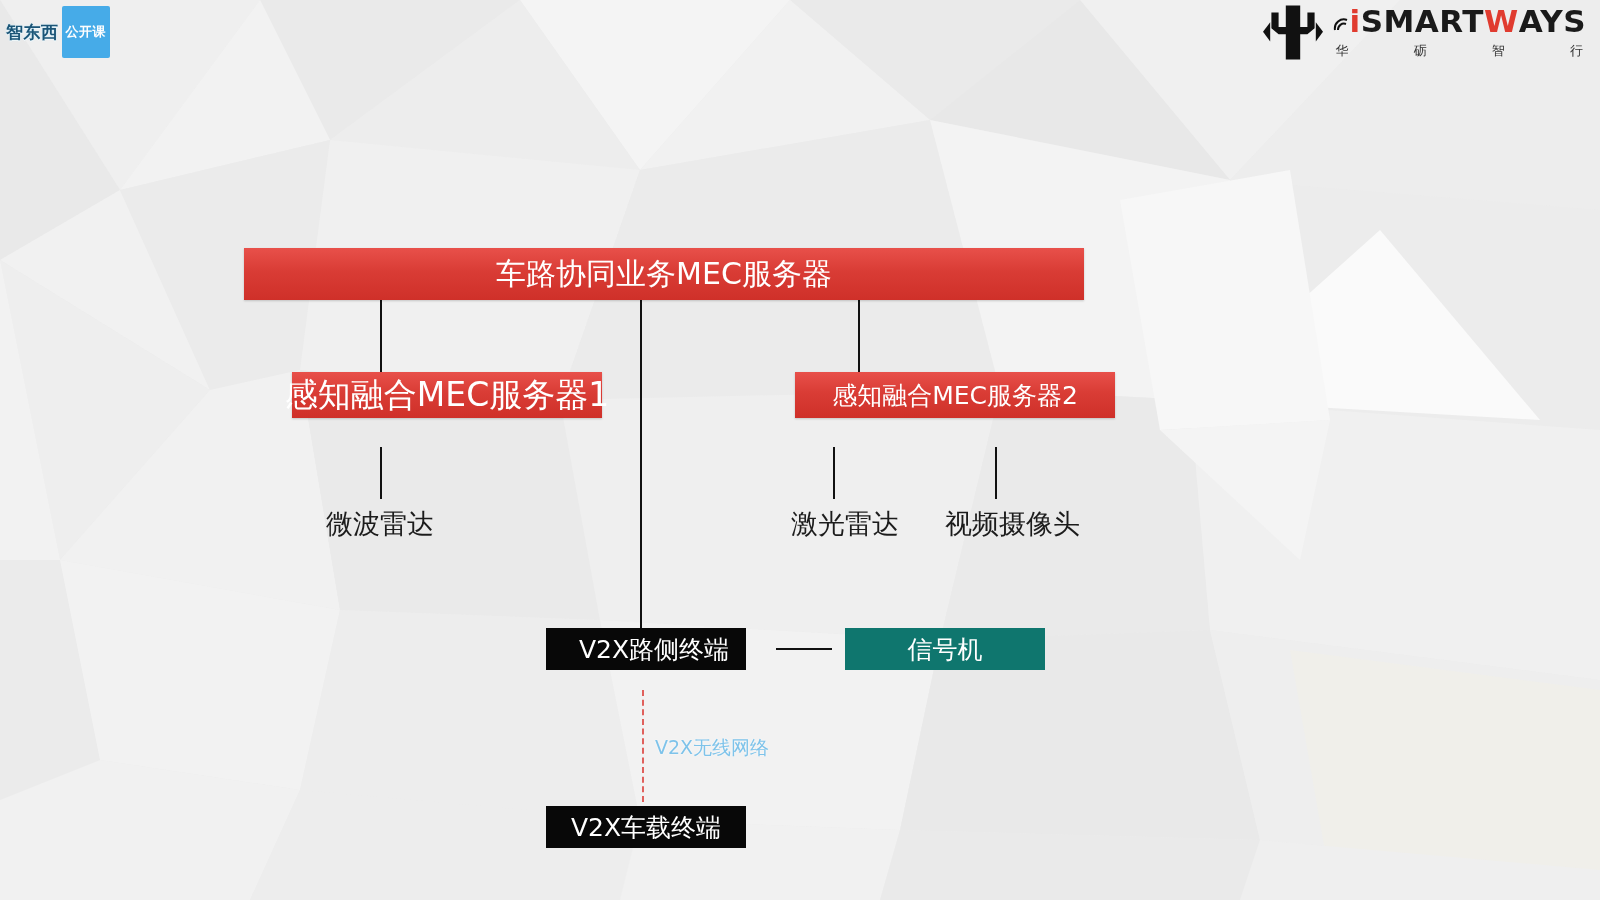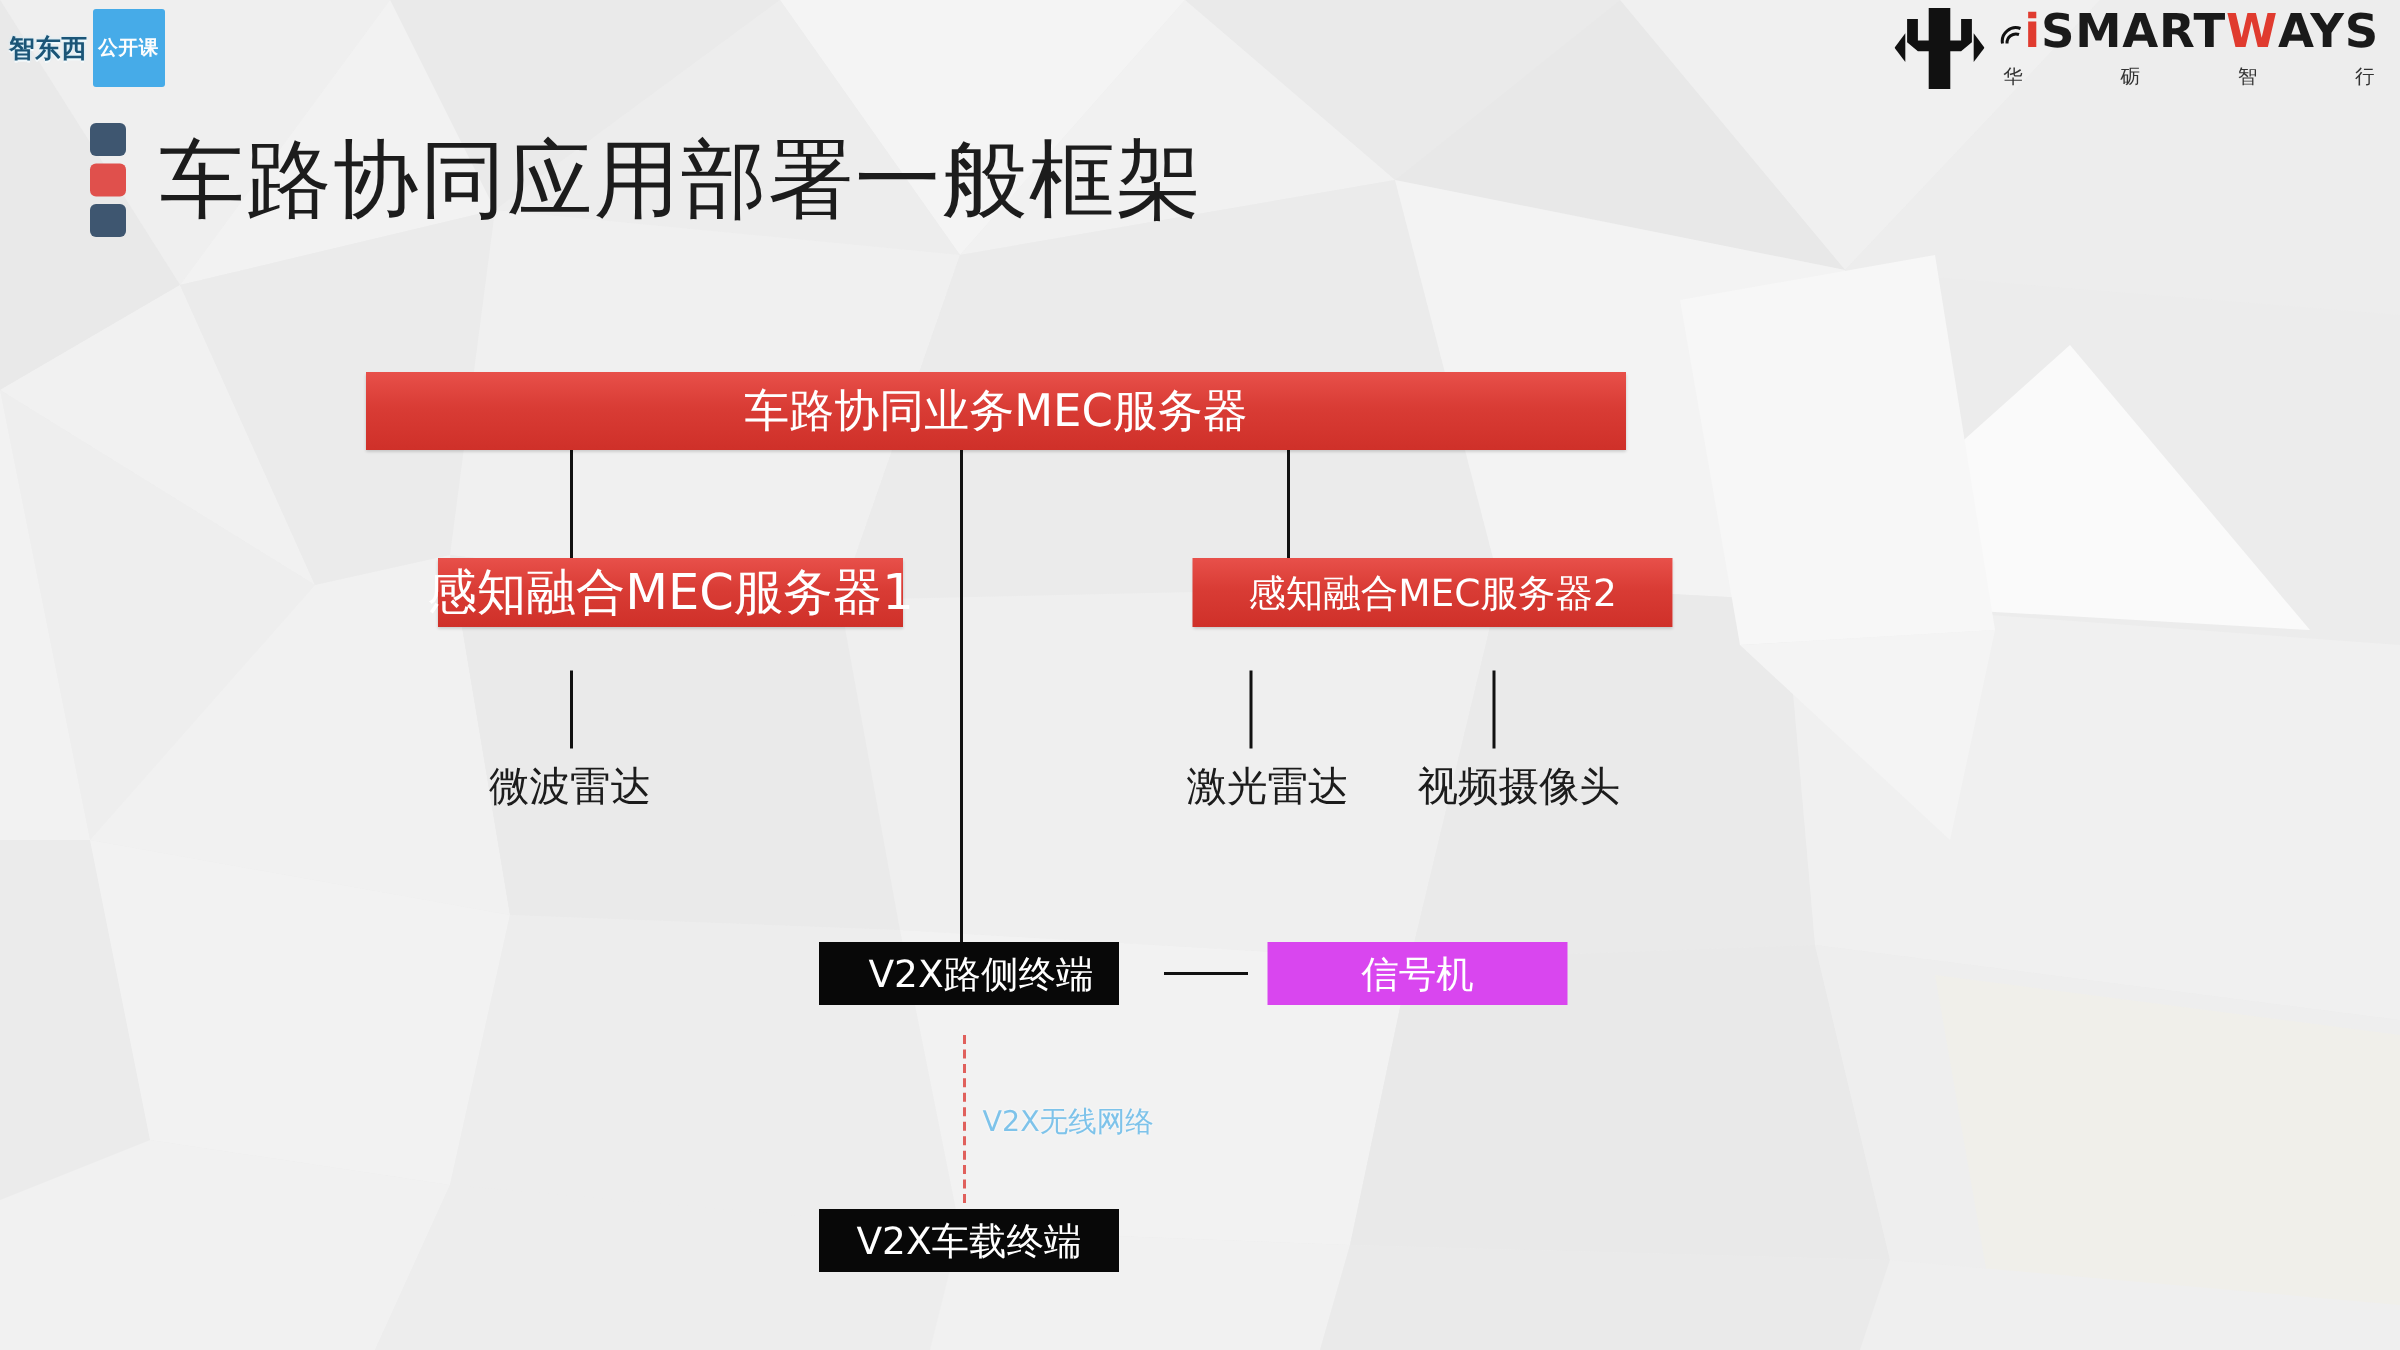--- a/index.html
+++ b/index.html
@@ -70,21 +70,21 @@
   .node{
     position:absolute;display:flex;align-items:center;justify-content:center;
     box-sizing:border-box;z-index:15;
     font-family:"DejaVu Sans",sans-serif;white-space:nowrap;
   }
   .node-red{
     background:linear-gradient(to bottom,#e8504a 0%,#d93c35 45%,#cf3029 100%);
     color:#ffffff;box-shadow:0 1px 2px rgba(0,0,0,.18);
   }
   .node-black{background:#080808;color:#ffffff;}
-  .node-slate{background:#d946ef;color:#ffffff;}
+  .node-slate{background:#0f766e;color:#ffffff;}
   .node-plain{color:#1c1c1c;background:transparent;}
 
   .line{position:absolute;background:#111;z-index:10;}
   .vline{width:2px;}
   .hline{height:2px;}
 
   .dashline{
     position:absolute;width:0;border-left:2px dashed #e0605c;z-index:10;
   }
   .net-label{
@@ -167,28 +167,20 @@
       </div>
       <div class="logo-cn">
         <span>华</span>
         <span>砺</span>
         <span>智</span>
         <span>行</span>
       </div>
     </div>
   </div>
 
-  <div class="title-block">
-    <div class="bullets">
-      <div class="bullet b-blue"></div>
-      <div class="bullet b-red"></div>
-      <div class="bullet b-blue"></div>
-    </div>
-    <div class="title-text">车路协同应用部署一般框架</div>
-  </div>
 
   <div id="diagram-layer">
       <div class="line vline" style="left: 380px; top: 300px; height: 72px;"></div>
       <div class="line vline" style="left: 640px; top: 300px; height: 328px;"></div>
       <div class="line vline" style="left: 858px; top: 300px; height: 72px;"></div>
       <div class="line vline" style="left: 380px; top: 447px; height: 52px;"></div>
       <div class="line vline" style="left: 833px; top: 447px; height: 52px;"></div>
       <div class="line vline" style="left: 995px; top: 447px; height: 52px;"></div>
       <div class="line hline" style="left: 776px; top: 648px; width: 56px;"></div>
       <div class="dashline" style="left: 642px; top: 690px; height: 112px; border-left-color: rgb(224, 96, 92);"></div>

